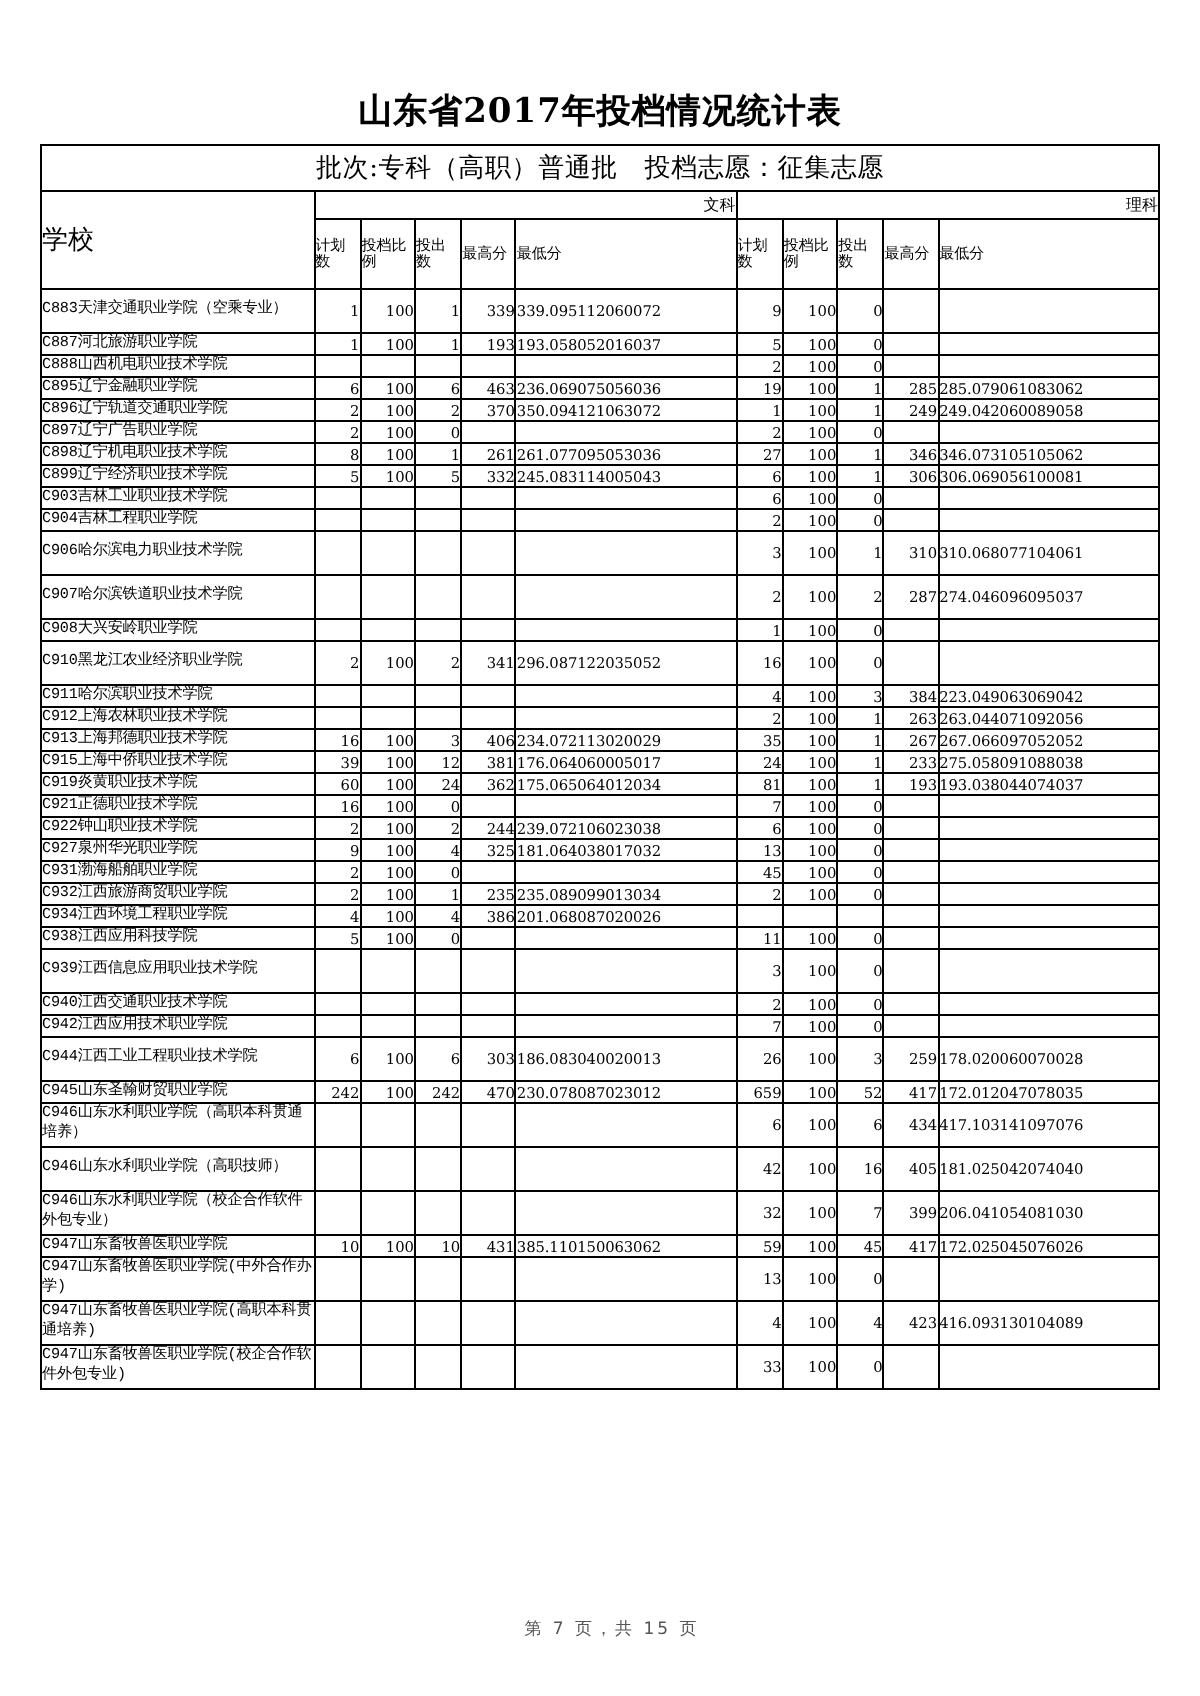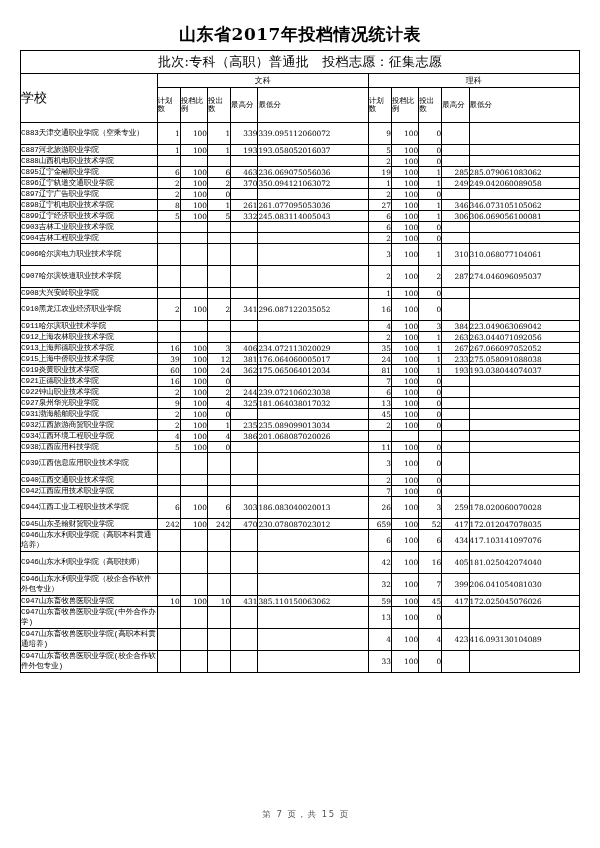--- a/index.html
+++ b/index.html
@@ -21,21 +21,21 @@
     box-sizing: border-box;
     padding: 0 20px;
     position: relative;
   }
   .doc-title {
     text-align: center;
     font-family: "DejaVu Serif", "Liberation Serif", serif;
     font-weight: bold;
     font-size: 17px;
     letter-spacing: 0.5px;
-    padding-top: 24px;
+    padding-top: 46px;
     padding-bottom: 6px;
     line-height: 1.2;
   }
   table.main {
     width: 560px;
     border-collapse: collapse;
     table-layout: fixed;
     font-size: 7px;
   }
   table.main td, table.main th {
@@ -46,21 +46,21 @@
   }
   .batchline {
     text-align: center;
     font-family: "DejaVu Serif", "Liberation Serif", serif;
     font-weight: bold;
     font-size: 13px;
     height: 22px;
     letter-spacing: 0.3px;
   }
   .grp {
-    text-align: center;
+    text-align: right;
     font-family: Liberation Serif, serif;
     font-size: 8px;
     height: 13px;
     font-weight: normal;
   }
   .colhead {
     font-family: "DejaVu Sans", sans-serif;
     font-size: 7.5px;
     line-height: 1.15;
     height: 34px;

